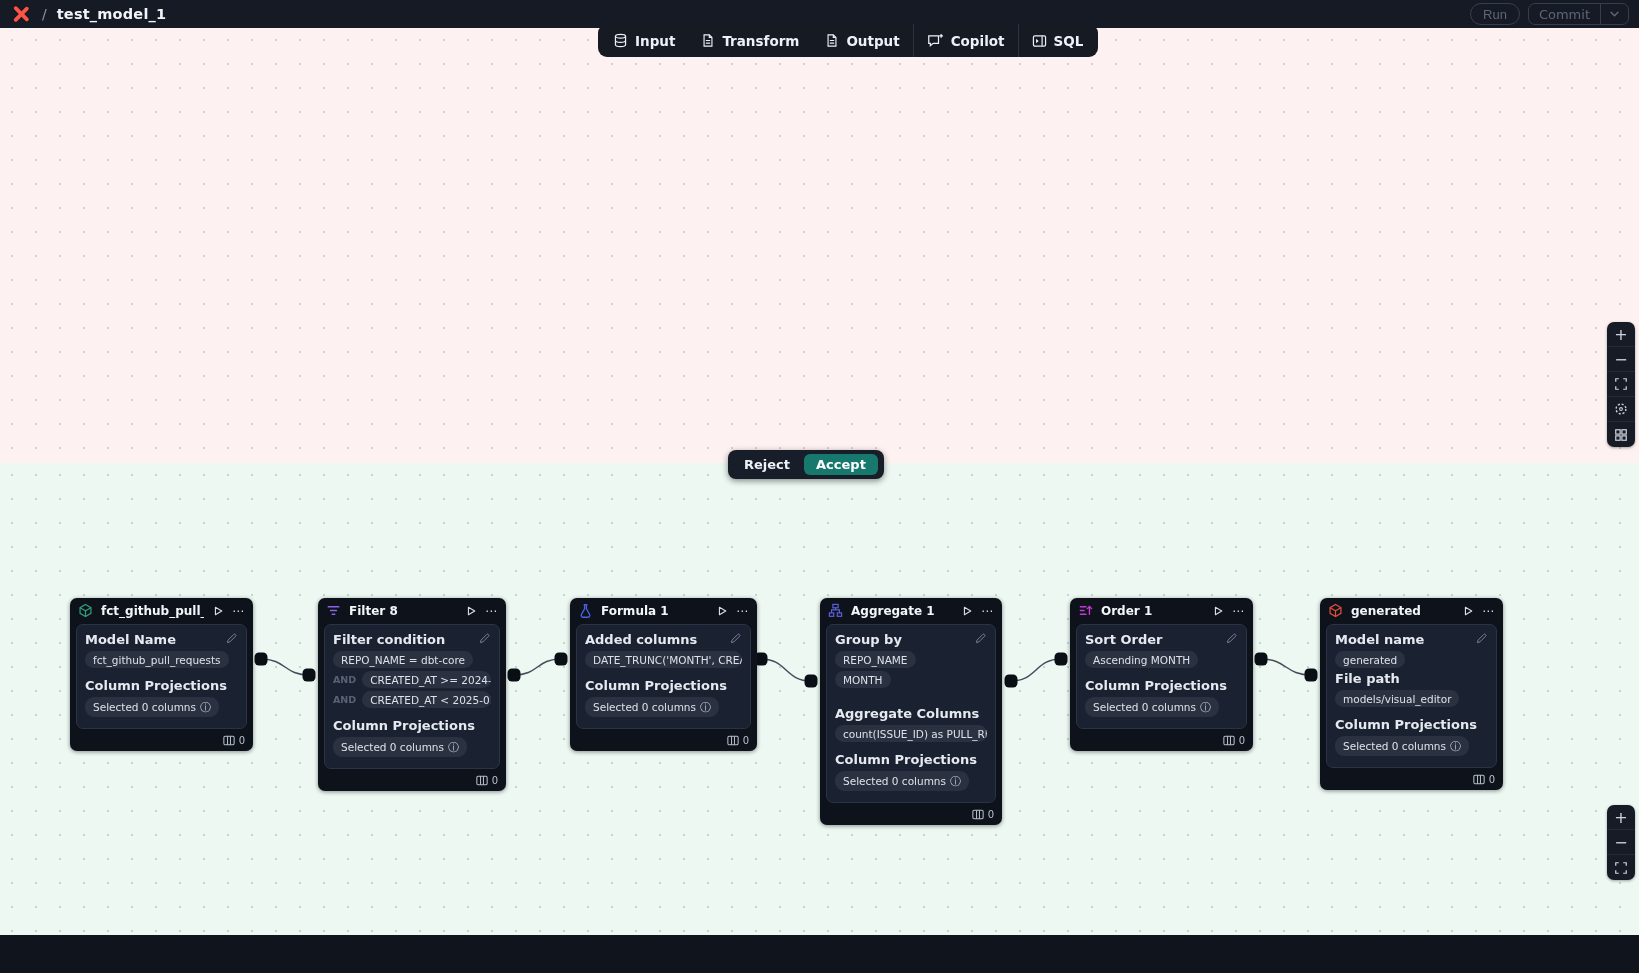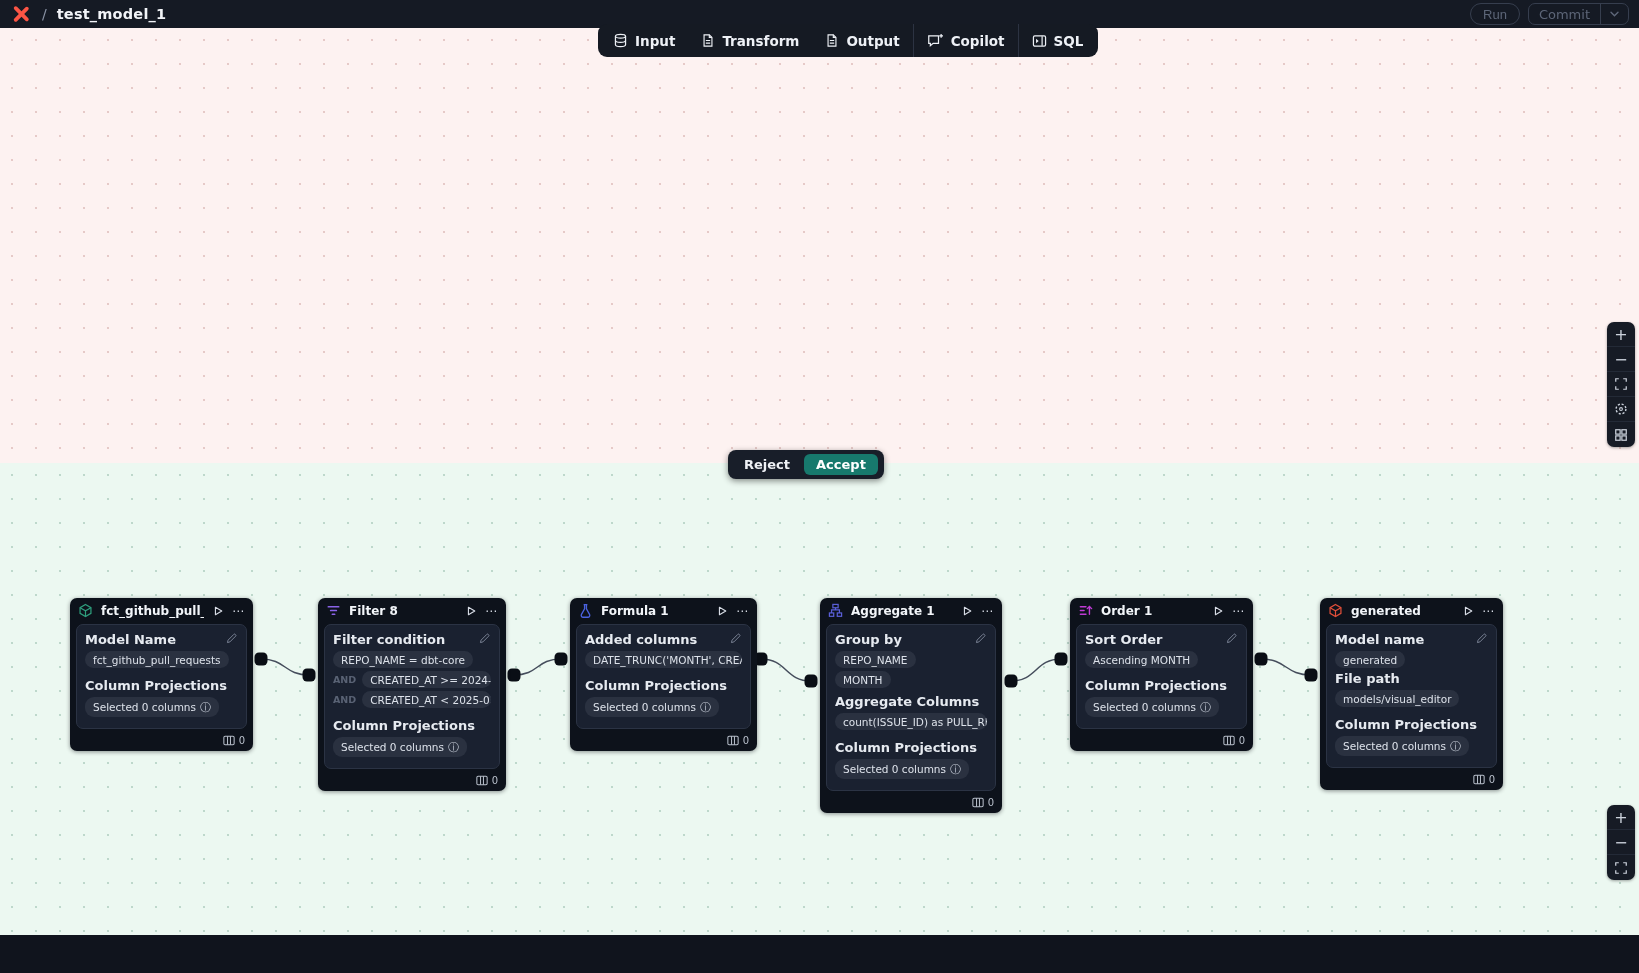--- a/index.html
+++ b/index.html
@@ -422,21 +422,21 @@
         <div class="chip-row">
             <span class="chip">
               <span>REPO_NAME</span>
             </span>
           </div>
         <div class="chip-row">
             <span class="chip">
               <span>MONTH</span>
             </span>
           </div>
-        <div class="f-label" style="margin-top:6px">Aggregate Columns</div>
+        <div class="f-label" style="margin-top:18px">Aggregate Columns</div>
         <div class="chip-row">
             <span class="chip">
               <span>count(ISSUE_ID) as PULL_REQUEST_…</span>
             </span>
           </div>
         <div class="f-label f-gap">Column Projections</div>
         <div class="chip-row">
             <span class="chip">
               <span>Selected 0 columns</span>
               <span class="info-glyph">ⓘ</span>

